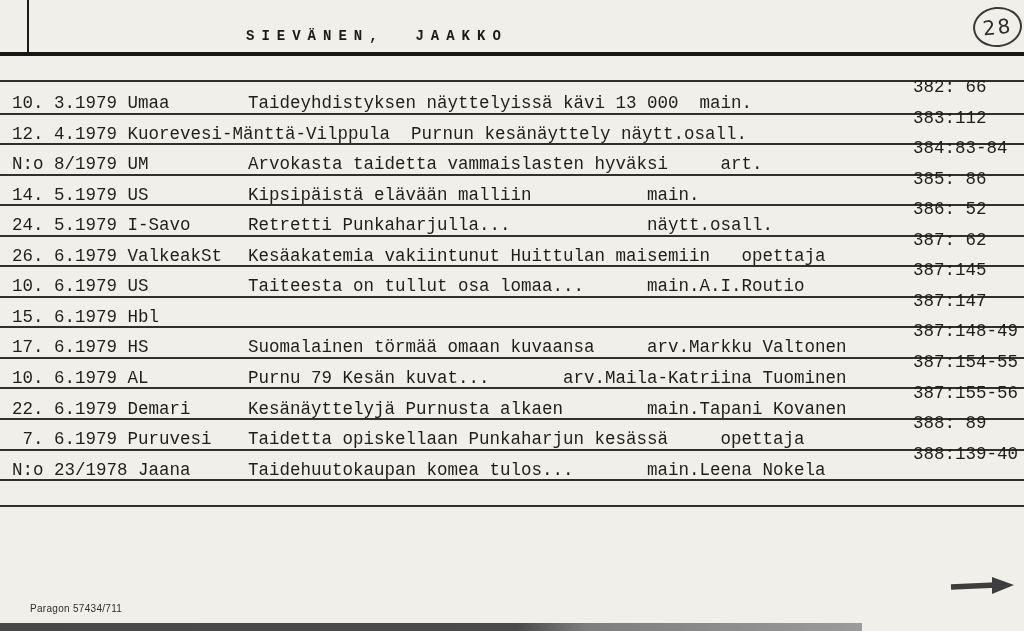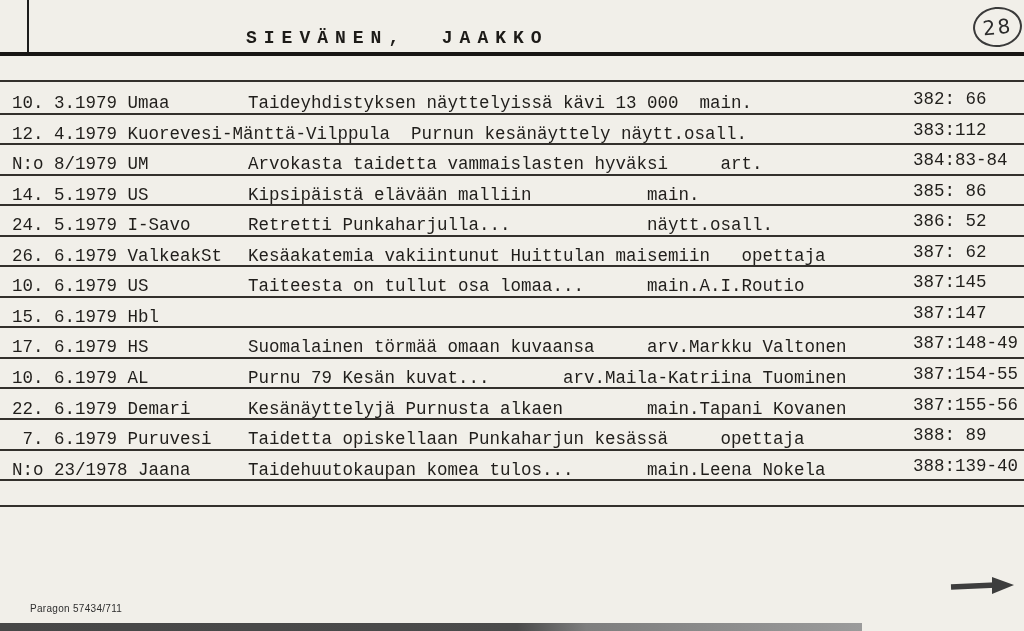--- a/index.html
+++ b/index.html
@@ -6,21 +6,21 @@
   .card{
     position:relative;
     width:1024px;height:631px;
     background:#f1efe9;
     overflow:hidden;
     font-family:"Liberation Mono","DejaVu Sans Mono",monospace;
     color:#201e1b;
   }
   .page-title{
     position:absolute;left:246px;top:28px;
-    font-size:18px;letter-spacing:7px;font-weight:bold;
+    font-size:14px;letter-spacing:7px;font-weight:bold;
     color:#1d1b18;white-space:pre;
   }
   .page-number-badge{
     position:absolute;left:973px;top:7px;
     width:45px;height:36px;
     border:2px solid #3a3a3a;border-radius:50%;
     transform:rotate(-6deg);
     display:flex;align-items:center;justify-content:center;
     font-family:"DejaVu Sans",sans-serif;font-size:20px;color:#2c2c2c;
     letter-spacing:2px;background:transparent;
@@ -34,21 +34,21 @@
     box-sizing:border-box;
     height:30.56px;
     border-bottom:2px solid #33302c;
     display:flex;align-items:flex-end;
     padding:0 0 0 12px;
     font-size:17.5px;line-height:1;
   }
   .row.blank{height:26px;}
   .c-left{white-space:pre;flex-shrink:0;min-width:236px;}
   .c-mid{white-space:pre;flex:1;overflow:hidden;}
-  .c-ref{position:absolute;left:913px;bottom:4px;white-space:pre;}
+  .c-ref{position:absolute;left:913px;bottom:16px;white-space:pre;}
   .footer-imprint{
     position:absolute;left:30px;top:603px;
     font-family:"Liberation Sans",sans-serif;
     font-size:10px;color:#2f2f2f;letter-spacing:0.3px;
   }
   .bottom-arrow{position:absolute;left:948px;top:575px;}
   .bottom-edge-shadow{
     position:absolute;left:0;top:623px;width:862px;height:8px;
     background:linear-gradient(to right,#474747 0%,#4b4b4b 60%,#7e7e7e 68%,#9b9b9b 100%);
   }

